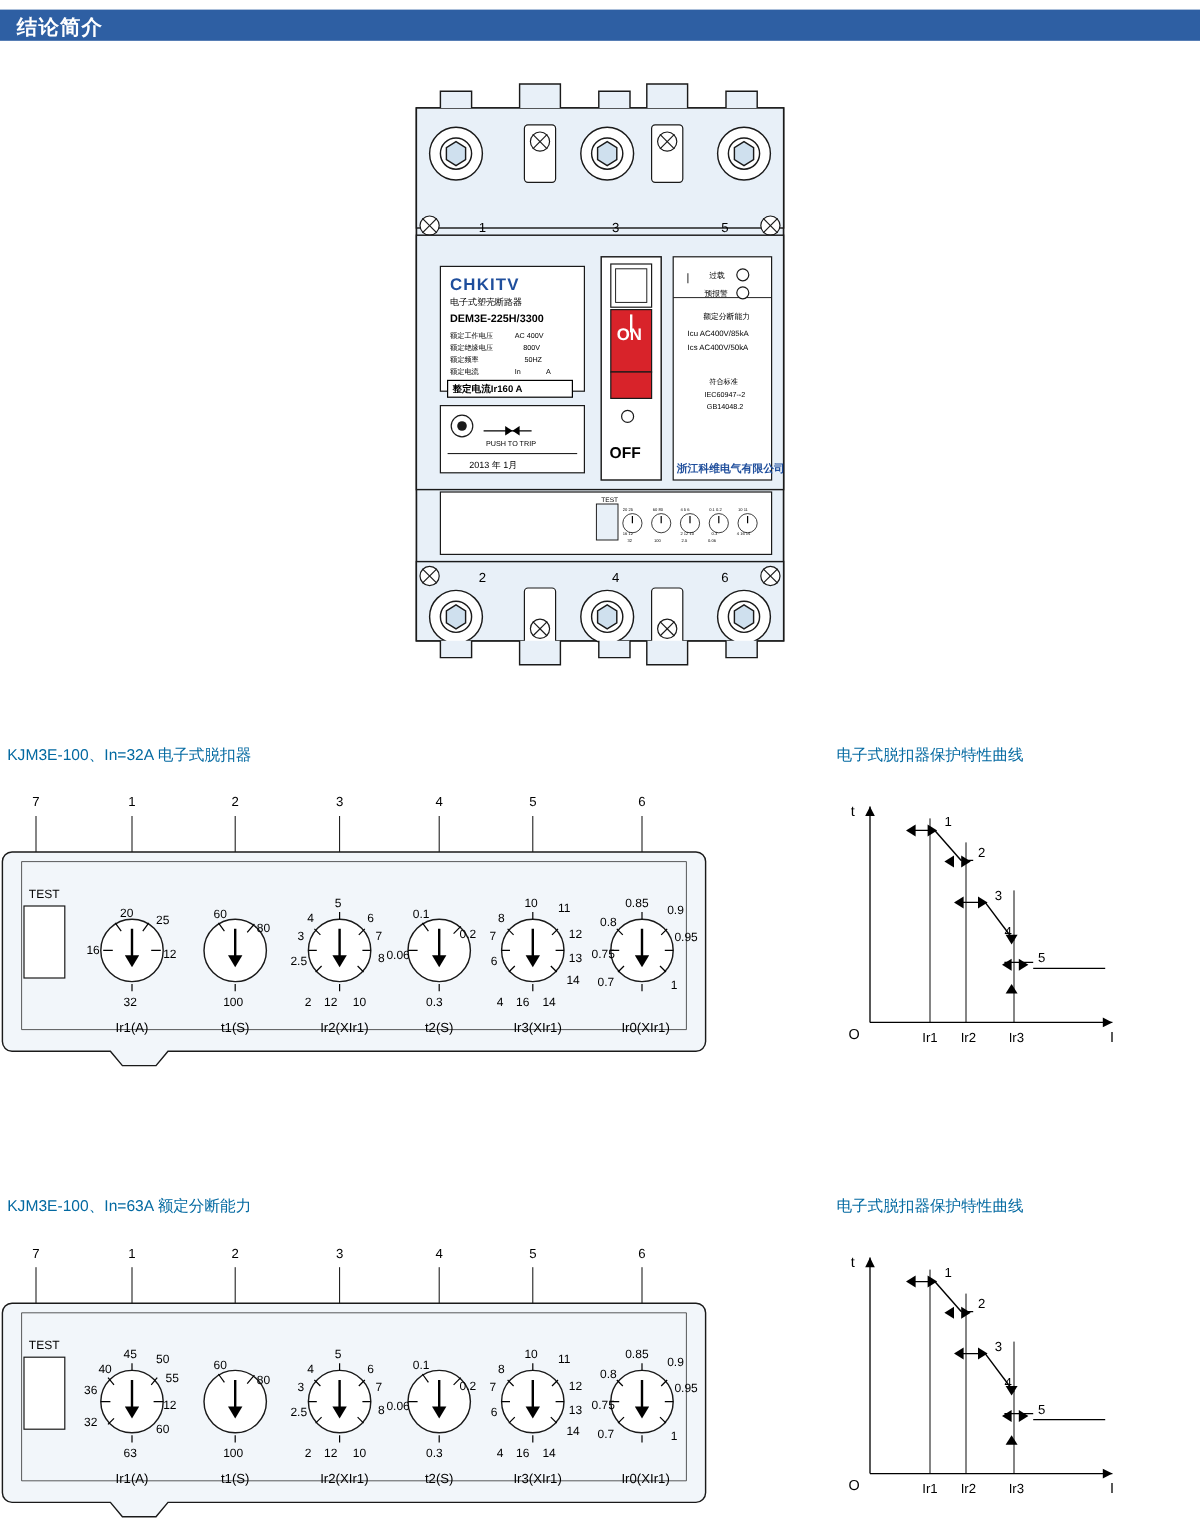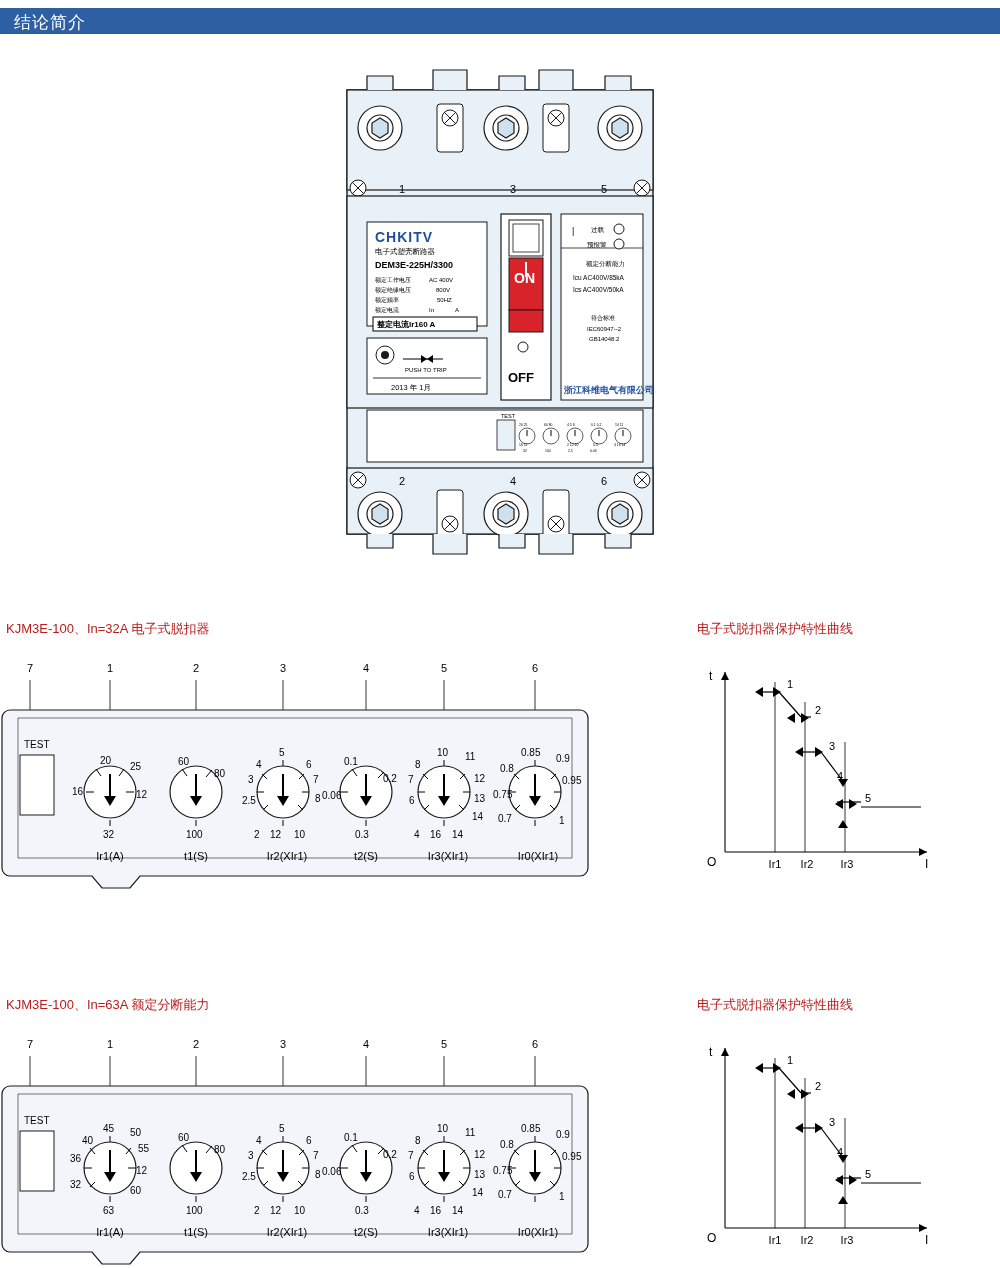--- a/index.html
+++ b/index.html
@@ -10,31 +10,31 @@
     color:#000;
     overflow:hidden;
   }
   
   .header-bar{
     position:absolute;left:0;top:8px;width:1000px;height:26px;
     background:#2e5fa3;
   }
   .header-title{
     position:absolute;left:14px;top:11px;
-    font-size:17px;font-weight:normal;color:#ffffff;
+    font-size:17px;font-weight:bold;color:#ffffff;
     letter-spacing:1px;
   }
   
   .breaker{
     position:absolute;left:333px;top:62px;width:334px;height:500px;
   }
   .breaker svg{display:block;}
   
   .sec-label{
-    position:absolute;font-size:13px;color:#b91c1c;white-space:nowrap;text-align:right;
+    position:absolute;font-size:13px;color:#0369a1;white-space:nowrap;text-align:right;
   }
   
   .panel{position:absolute;}
   .panel svg{display:block;}
   .curve{position:absolute;}
   .curve svg{display:block;}
   text{font-family:"Liberation Sans","DejaVu Sans",sans-serif;}
 </style>
 </head>
 <body>

